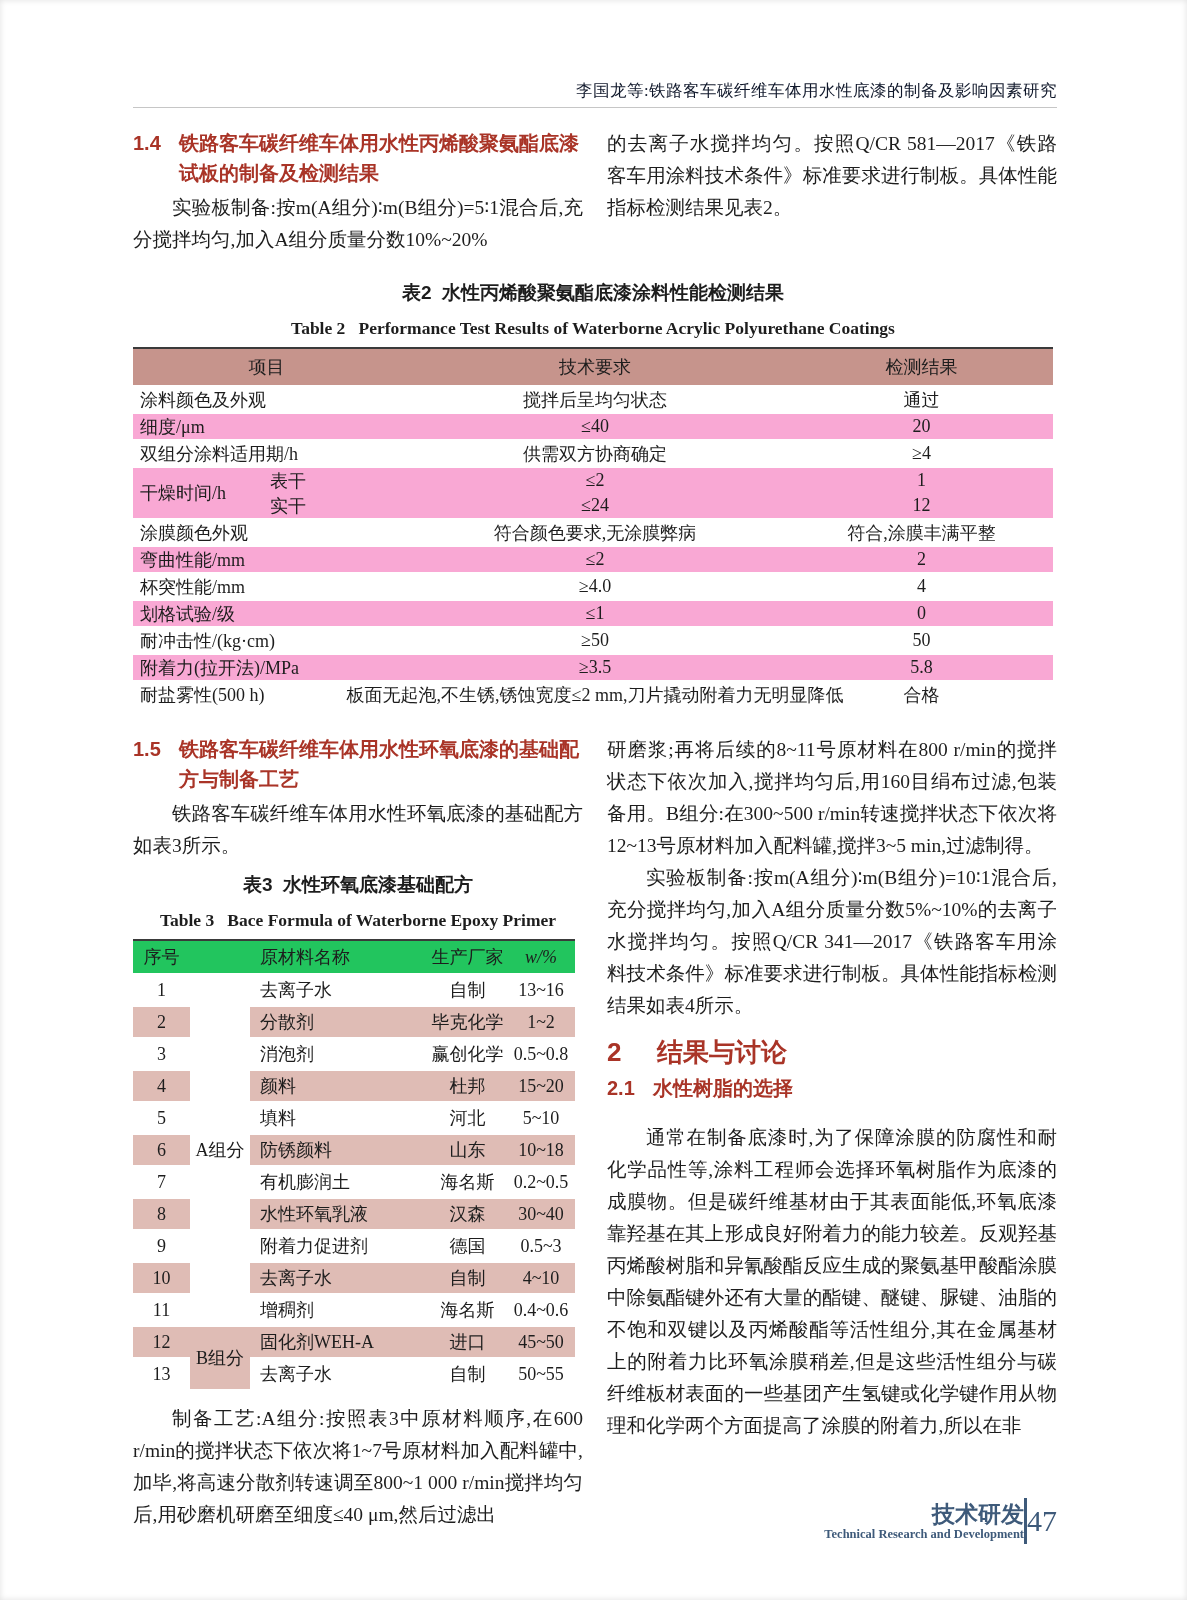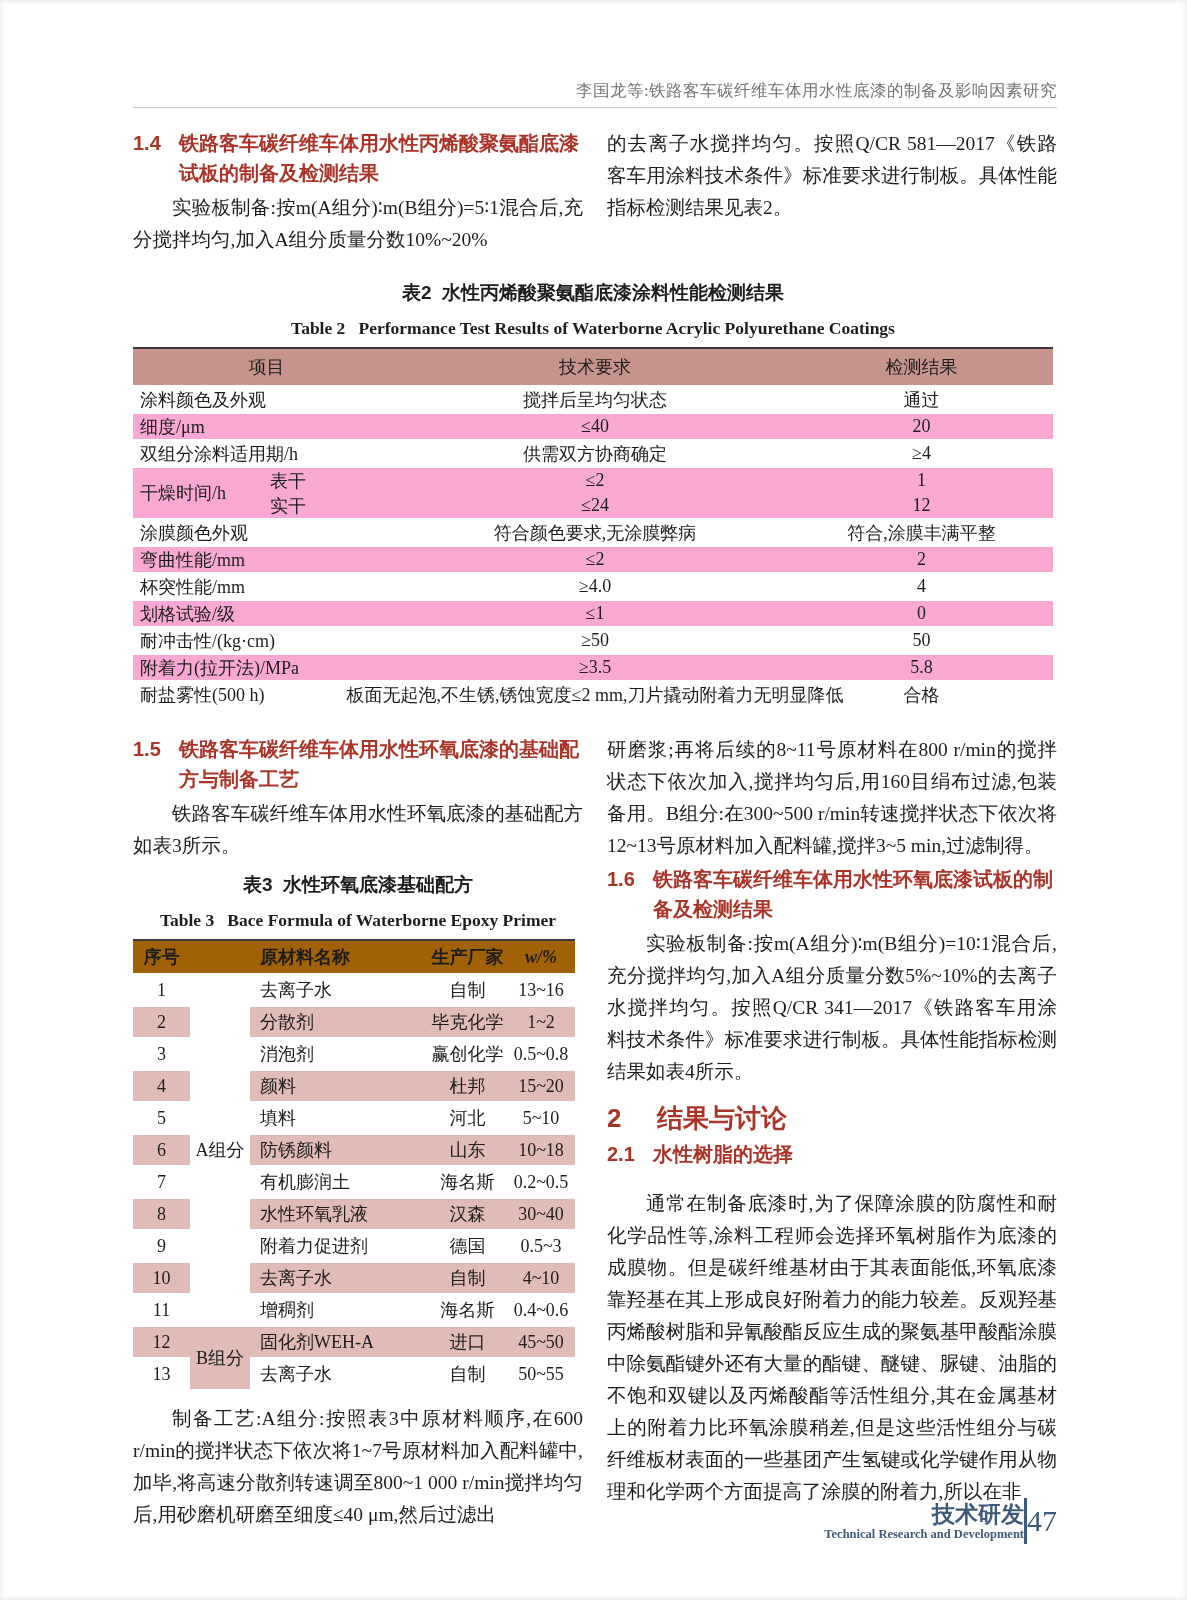--- a/index.html
+++ b/index.html
@@ -1,21 +1,21 @@
 <!DOCTYPE html>
 <html><head>
 <meta charset="utf-8">
 <style>
   html,body{margin:0;padding:0;background:#e9e9e9;}
   .page{position:relative;width:1187px;height:1600px;background:#ffffff;margin:0 auto;
         font-family:"Liberation Serif","DejaVu Serif",serif;color:#1d1d1d;overflow:hidden;
         box-shadow:inset 0 0 6px rgba(0,0,0,.12);}
   .content{position:absolute;left:133px;top:0;width:924px;height:1600px;}
 
-  .running-header{position:absolute;top:80px;right:0;font-size:16.5px;color:#737373;
+  .running-header{position:absolute;top:80px;right:0;font-size:16.5px;color:#0f172a;
         letter-spacing:.5px;white-space:nowrap;}
   .header-rule{position:absolute;top:107px;left:0;width:100%;height:1px;background:#c6c6c6;}
 
   .col{width:450px;}
   .two-col-top{position:absolute;top:128px;left:0;width:924px;display:flex;gap:24px;}
   .mid-left{position:absolute;top:734px;left:0;width:450px;}
   .mid-right{position:absolute;top:734px;left:474px;width:450px;}
 
   .sec-h{display:flex;color:#a93427;font-family:"Liberation Sans","DejaVu Sans",sans-serif;
         font-weight:bold;font-size:20px;line-height:30px;margin:0 0 4px 0;text-align:left;justify-content:space-between;}
@@ -44,21 +44,21 @@
   #table2 td{height:25px;padding:0;text-align:center;}
   #table2 td,#table2 th{border-bottom:2px solid #fff;overflow:visible;}
   #table2 tr.pink td{background:#f9a8d4;}
   #table2 tr.nogap td:not(.item){border-bottom:none;}
   #table2 td.item{text-align:left;padding-left:7px;}
   #table2 td.sub{text-align:left;padding-left:2px;}
   #table2 .wide{margin:0 -62px;white-space:nowrap;text-align:center;}
 
   #table3-wrap{margin-top:6px;}
   #table3{width:442px;border-top:2px solid #3a3a3a;border-bottom:2px solid #3a3a3a;}
-  #table3 th{background:#a16207;font-weight:bold;height:30px;text-align:center;}
+  #table3 th{background:#22c55e;font-weight:normal;height:30px;text-align:center;}
   #table3 th.name{text-align:left;padding-left:10px;}
   #table3 th:last-child{font-style:italic;}
   #table3 td{height:30px;padding:0;text-align:center;}
   #table3 td,#table3 th{border-bottom:2px solid #fff;}
   #table3 tr.pink td{background:#dfbcb5;}
   #table3 td.group{background:#ffffff;}
   #table3 td.name{text-align:left;padding-left:10px;}
 
   .footer{position:absolute;top:1498px;right:130px;display:flex;align-items:center;
         color:#3e5a7a;}
@@ -288,24 +288,20 @@
             </tbody>
         </table>
       </div>
 
       <p class="para indent mt12">制备工艺:A组分:按照表3中原材料顺序,在600 r/min的搅拌状态下依次将1~7号原材料加入配料罐中,加毕,将高速分散剂转速调至800~1 000 r/min搅拌均匀后,用砂磨机研磨至细度≤40 μm,然后过滤出</p>
     </div>
 
     <div class="mid-right">
       <p class="para">研磨浆;再将后续的8~11号原材料在800 r/min的搅拌状态下依次加入,搅拌均匀后,用160目绢布过滤,包装备用。B组分:在300~500 r/min转速搅拌状态下依次将12~13号原材料加入配料罐,搅拌3~5 min,过滤制得。</p>
 
-      <div class="sec-h mt2">
-        <span class="num">1.6</span>
-        <span class="txt">铁路客车碳纤维车体用水性环氧底漆试板的制备及检测结果</span>
-      </div>
       <p class="para indent">实验板制备:按m(A组分)∶m(B组分)=10∶1混合后,充分搅拌均匀,加入A组分质量分数5%~10%的去离子水搅拌均匀。按照Q/CR 341—2017《铁路客车用涂料技术条件》标准要求进行制板。具体性能指标检测结果如表4所示。</p>
 
       <div class="h2-big">
         <span class="num">2</span>
         <span class="txt">结果与讨论</span>
       </div>
       <div class="h3-sub">
         <span class="num">2.1</span>
         <span class="txt">水性树脂的选择</span>
       </div>

